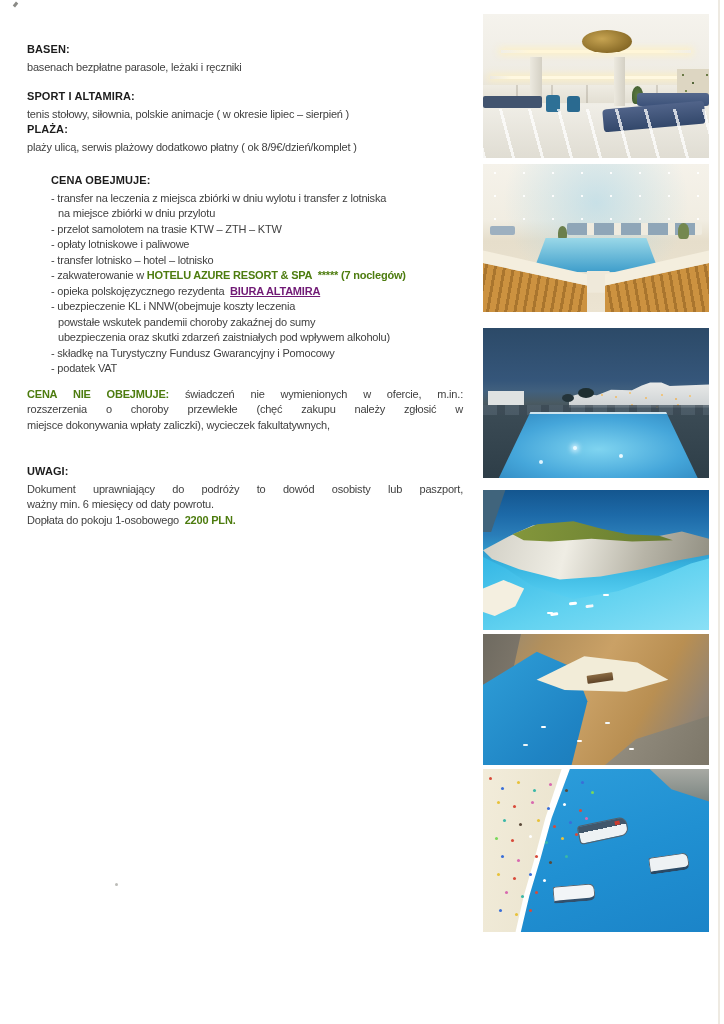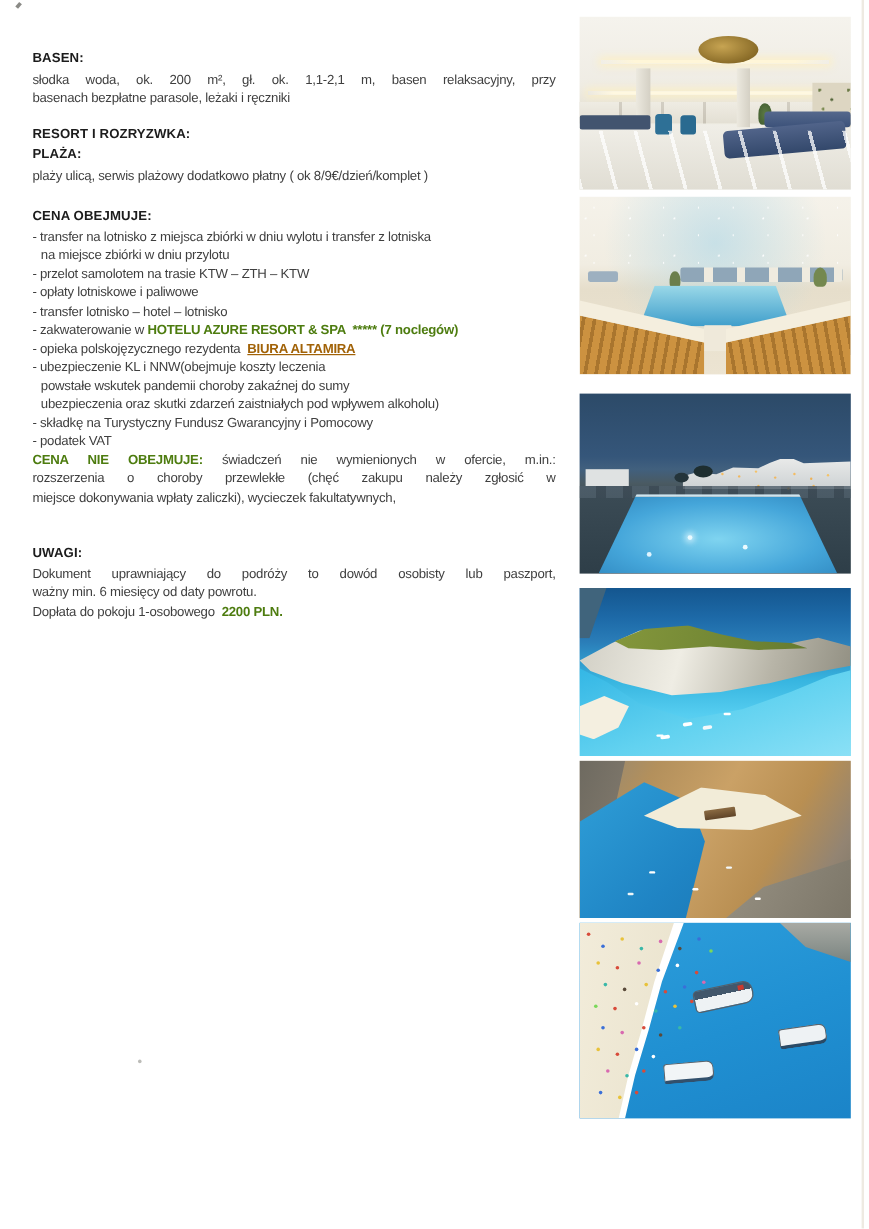--- a/index.html
+++ b/index.html
@@ -5,22 +5,22 @@
   html,body{margin:0;padding:0;background:#fff;}
   .page{position:relative;width:724px;height:1024px;background:#ffffff;overflow:hidden;
         font-family:"Liberation Sans",sans-serif;color:#3f3f3f;}
   
   .text-col{position:absolute;left:27px;top:42px;width:436px;font-size:11px;line-height:15.5px;letter-spacing:-0.2px;}
   .h{font-weight:bold;color:#1c1c1c;margin-bottom:2px;letter-spacing:0.1px;}
   .line{white-space:nowrap;}
   .just{white-space:normal;text-align:justify;text-align-last:justify;}
   .cont{padding-left:7px;}
   .b{font-weight:bold;color:#4d7c0f;}
-  .bu{font-weight:bold;color:#a16207;text-decoration:underline;text-align:center;}
-  .mt14{margin-top:14px;}.mt15{}.mt18{margin-top:18px;}.mt10{}.mt31{margin-top:31px;}
+  .bu{font-weight:bold;color:#701a75;text-decoration:underline;text-align:center;}
+  .mt14{margin-top:14px;}.mt15{}.mt18{margin-top:18px;margin-left:24px;}.mt10{margin-top:10px;}.mt31{margin-top:31px;}
   
   .photos{position:absolute;left:483px;top:14px;width:226px;}
   .photo{position:relative;width:226px;overflow:hidden;}
   .photo *{position:absolute;}
   .ph1{height:144px;margin-bottom:6px;
        background:linear-gradient(180deg,#f5f3ed 0%,#efece4 40%,#e9e5da 50%,#eae7dd 58%,#f0eee7 63%,#e0ddd3 100%);}
   .p1-glow1{left:8%;top:25%;right:8%;height:3px;background:linear-gradient(90deg,transparent,#fff6d8 15%,#fff6d8 85%,transparent);box-shadow:0 0 7px 2px rgba(255,240,190,.85);}
   .p1-glow2{left:3%;top:43%;right:3%;height:3px;background:linear-gradient(90deg,transparent,#fff8e0 10%,#fff8e0 90%,transparent);box-shadow:0 0 7px 2px rgba(255,240,190,.8);}
   .p1-disc{left:44%;top:11%;width:50px;height:23px;border-radius:50%;background:radial-gradient(ellipse at 40% 38%,#c7a452,#8a6c28 70%,#6f5520);}
   .p1-wall{left:0;right:0;top:49%;height:13%;background:linear-gradient(#efece3,#e3dfd3),repeating-linear-gradient(90deg,transparent 0 33px,rgba(120,110,95,.22) 33px 35px);background-blend-mode:multiply;}
@@ -120,36 +120,36 @@
 </style>
 </head>
 <body>
 
 <div class="page">
 
   <div class="text-col">
 
     <section>
       <div class="h">BASEN:</div>
-      <div class="line just">słodka woda, ok. 200 m², gł. ok. 1,1-2,1 m, basen relaksacyjny, przy</div>
       <div class="line">basenach bezpłatne parasole, leżaki i ręczniki</div>
     </section>
 
     <section class="mt14">
-      <div class="h">RESORT I ROZRYZWKA:</div>
+      <div class="h">SPORT I ALTAMIRA:</div>
+      <div class="line">tenis stołowy, siłownia, polskie animacje ( w okresie lipiec – sierpień )</div>
     </section>
 
     <section class="mt15">
       <div class="h">PLAŻA:</div>
       <div class="line">plaży ulicą, serwis plażowy dodatkowo płatny ( ok 8/9€/dzień/komplet )</div>
     </section>
 
     <section class="mt18">
       <div class="h">CENA OBEJMUJE:</div>
-      <div class="line">- transfer na lotnisko z miejsca zbiórki w dniu wylotu i transfer z lotniska</div>
+      <div class="line">- transfer na leczenia z miejsca zbiórki w dniu wylotu i transfer z lotniska</div>
       <div class="line cont">na miejsce zbiórki w dniu przylotu</div>
       <div class="line">- przelot samolotem na trasie KTW – ZTH – KTW</div>
       <div class="line">- opłaty lotniskowe i paliwowe</div>
       <div class="line">- transfer lotnisko – hotel – lotnisko</div>
       <div class="line"><span>- zakwaterowanie w </span><span class="b">HOTELU AZURE RESORT &amp; SPA &nbsp;***** (7 noclegów)</span></div>
       <div class="line"><span>- opieka polskojęzycznego rezydenta &nbsp;</span><span class="bu">BIURA ALTAMIRA</span></div>
       <div class="line">- ubezpieczenie KL i NNW(obejmuje koszty leczenia</div>
       <div class="line cont">powstałe wskutek pandemii choroby zakaźnej do sumy</div>
       <div class="line cont">ubezpieczenia oraz skutki zdarzeń zaistniałych pod wpływem alkoholu)</div>
       <div class="line">- składkę na Turystyczny Fundusz Gwarancyjny i Pomocowy</div>

